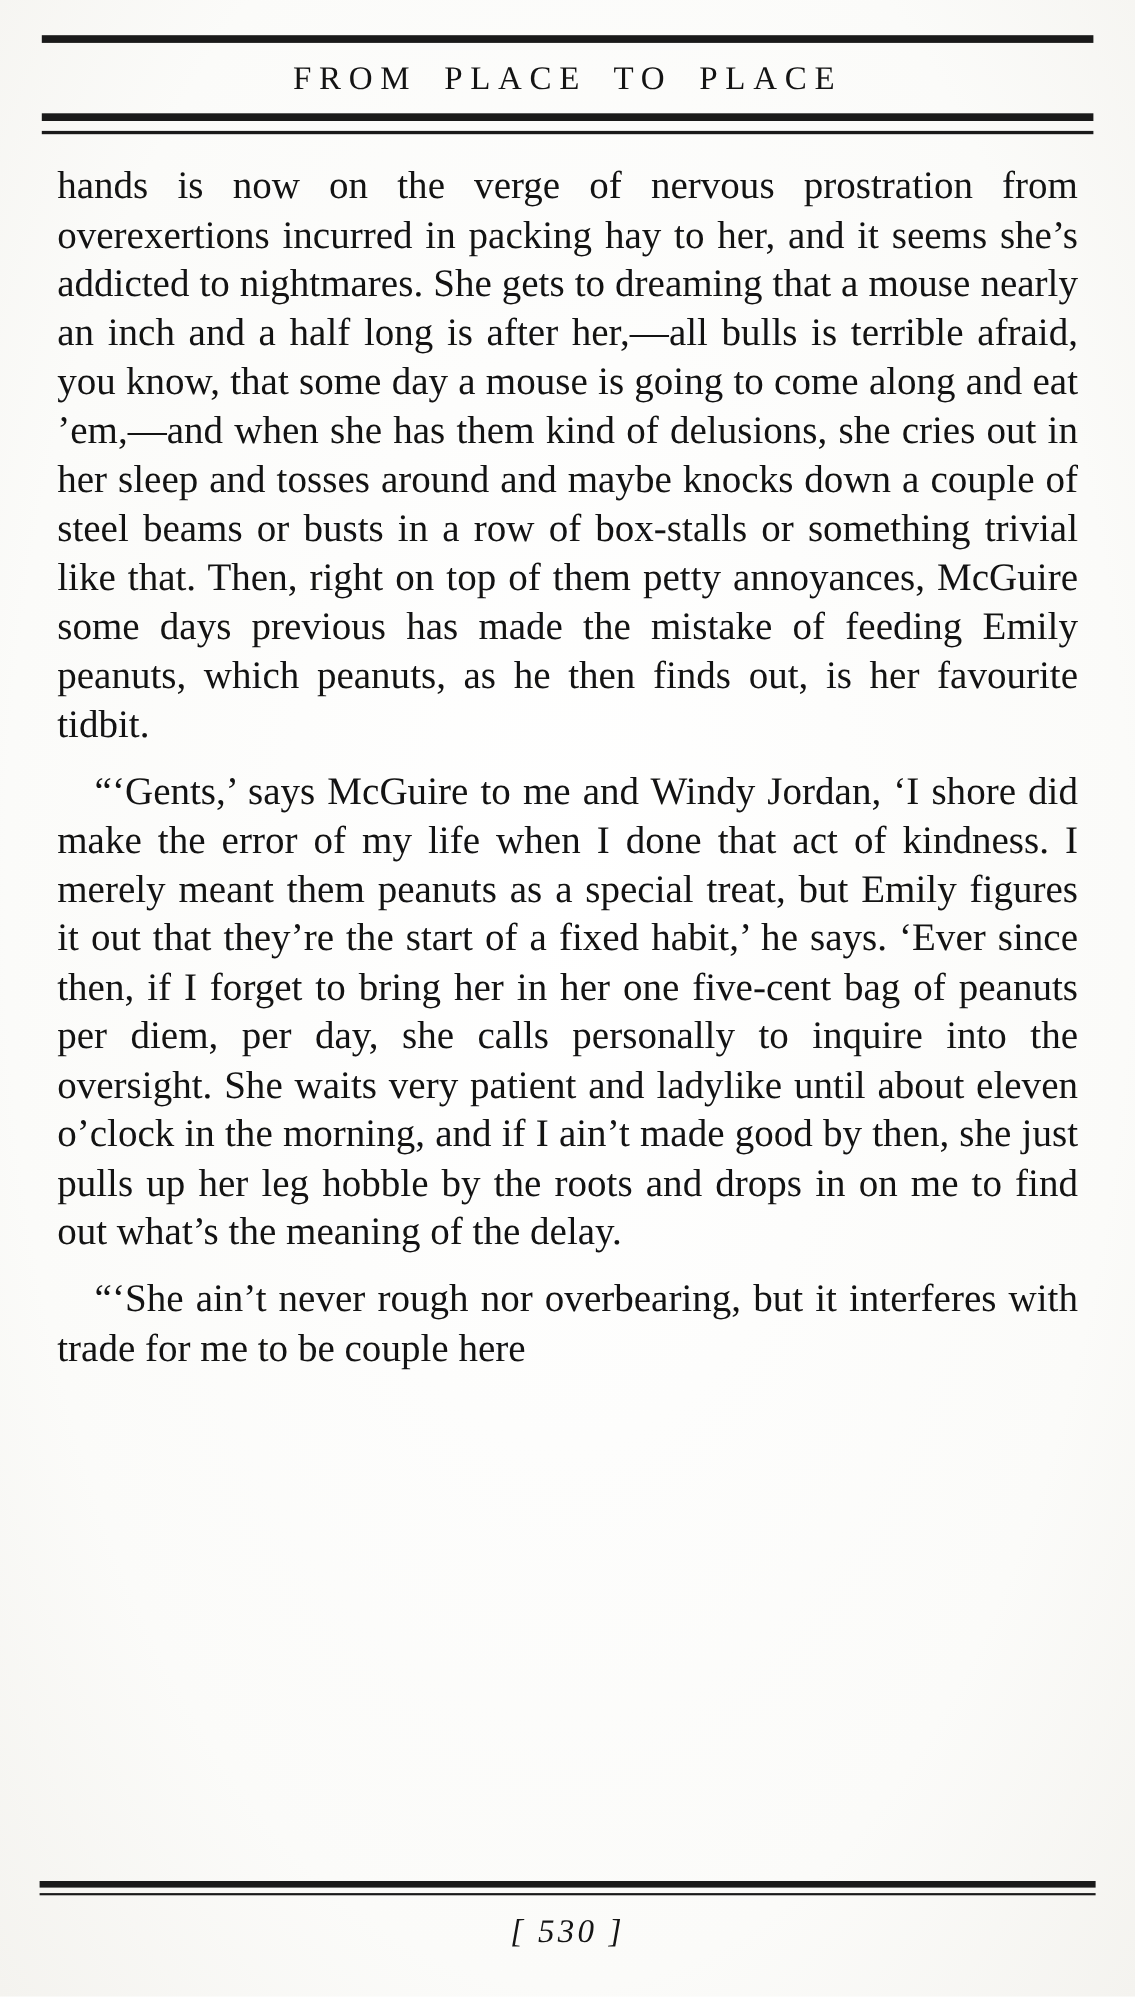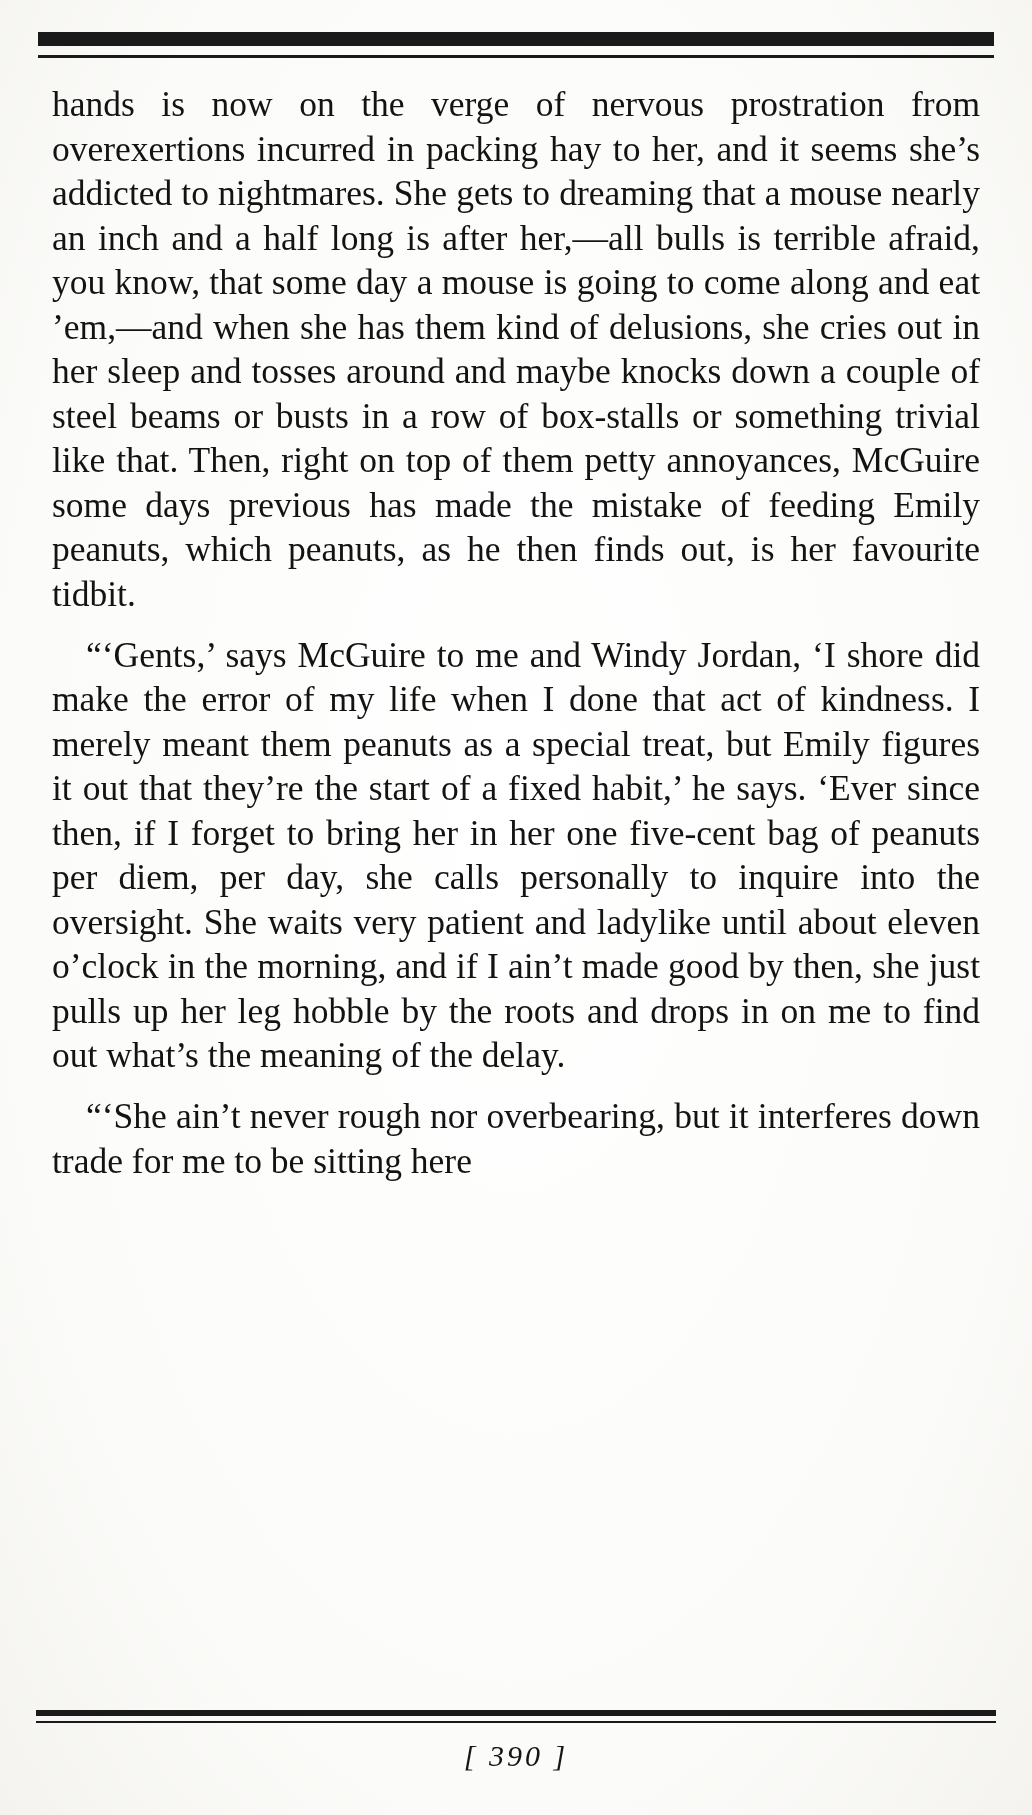--- a/index.html
+++ b/index.html
@@ -108,34 +108,35 @@
 </style>
 </head>
 <body>
 
 <div class="page">
 
   <div class="content">
 
     <header class="running-head">
       <div class="rule-thick"></div>
+      <div class="head-title">FROM PLACE TO PLACE</div>
       <div class="rule-thick"></div>
       <div class="head-gap"></div>
       <div class="rule-thin"></div>
     </header>
 
     <section class="body-text">
       <p>hands is now on the verge of nervous prostration from overexertions incurred in packing hay to her, and it seems she’s addicted to nightmares.  She gets to dreaming that a mouse nearly an inch and a half long is after her,—all bulls is terrible afraid, you know, that some day a mouse is going to come along and eat ’em,—and when she has them kind of delusions, she cries out in her sleep and tosses around and maybe knocks down a couple of steel beams or busts in a row of box-stalls or something trivial like that.  Then, right on top of them petty annoyances, McGuire some days previous has made the mistake of feeding Emily peanuts, which peanuts, as he then finds out, is her favourite tidbit.</p>
       <p class="indent">“‘Gents,’ says McGuire to me and Windy Jordan, ‘I shore did make the error of my life when I done that act of kindness.  I merely meant them peanuts as a special treat, but Emily figures it out that they’re the start of a fixed habit,’ he says.  ‘Ever since then, if I forget to bring her in her one five-cent bag of peanuts per diem, per day, she calls personally to inquire into the oversight.  She waits very patient and ladylike until about eleven o’clock in the morning, and if I ain’t made good by then, she just pulls up her leg hobble by the roots and drops in on me to find out what’s the meaning of the delay.</p>
-      <p class="indent">“‘She ain’t never rough nor overbearing, but it interferes down trade for me to be sitting here</p>
+      <p class="indent">“‘She ain’t never rough nor overbearing, but it interferes with trade for me to be couple here</p>
     </section>
 
   </div>
 
   <footer class="folio">
     <div class="folio-rules">
       <div class="bottom-rule-thick"></div>
       <div class="bottom-rule-thin"></div>
     </div>
-    <div class="folio-num">[ 390 ]</div>
+    <div class="folio-num">[ 530 ]</div>
   </footer>
 
 </div>
 
 </body></html>

